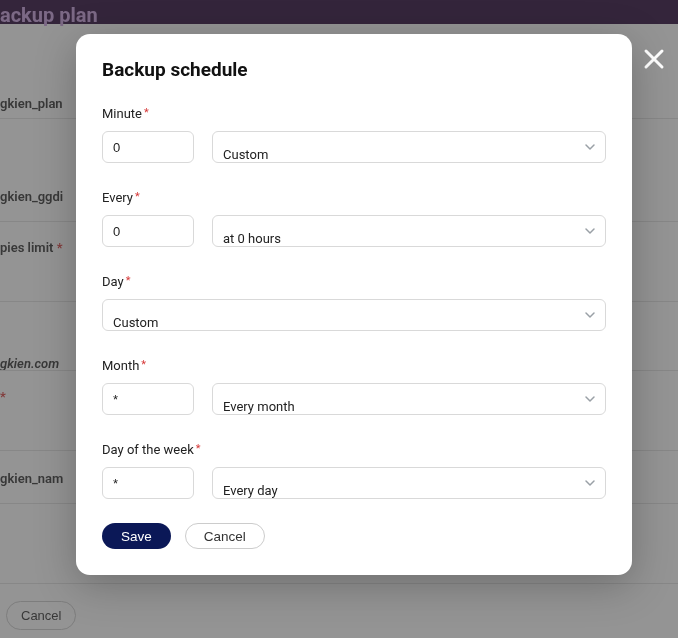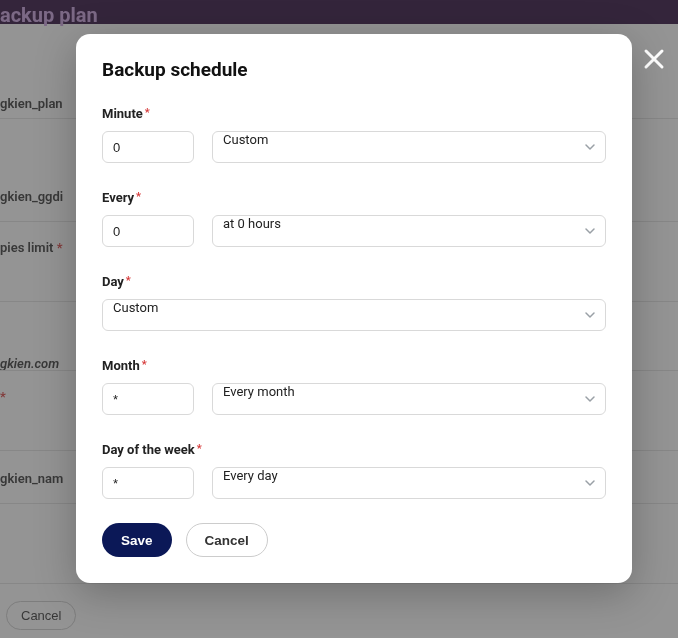--- a/index.html
+++ b/index.html
@@ -93,21 +93,21 @@
       color: #111;
       margin-bottom: 22px;
     }
     .field-group {
       margin-bottom: 24px;
     }
     .field-group:last-of-type { margin-bottom: 28px; }
     .field-label {
       font-size: 13px;
       color: #222;
-      font-weight: 700;
+      font-weight: 400;
       display: inline-block;
       margin-bottom: 10px;
     }
     .field-label .req {
       color: #d63939;
       font-size: 11px;
       vertical-align: top;
       margin-left: 2px;
     }
     .field-row {
@@ -126,45 +126,45 @@
       outline: none;
     }
     .select-wrap {
       flex: 1;
       position: relative;
       height: 32px;
       border: 1px solid #d9d9d9;
       border-radius: 6px;
       padding: 0 28px 0 10px;
       display: flex;
-      align-items: flex-start;
+      align-items: flex-end;
       cursor: pointer;
     }
     .select-wrap .sel-text {
       font-size: 13px;
       color: #222;
     }
     .select-wrap svg {
       position: absolute;
       right: 9px;
       top: 50%;
       transform: translateY(-50%);
       pointer-events: none;
     }
 
     .footer-row {
       display: flex;
       gap: 14px;
     }
     .btn {
-      height: 34px;
+      height: 26px;
       border-radius: 17px;
       padding: 0 18px;
       font-size: 13.5px;
-      font-weight: 700;
+      font-weight: 400;
       cursor: pointer;
       display: inline-flex;
       align-items: center;
       justify-content: center;
       border: 1px solid transparent;
     }
     .btn-primary {
       background: #0b1857;
       color: #fff;
     }

